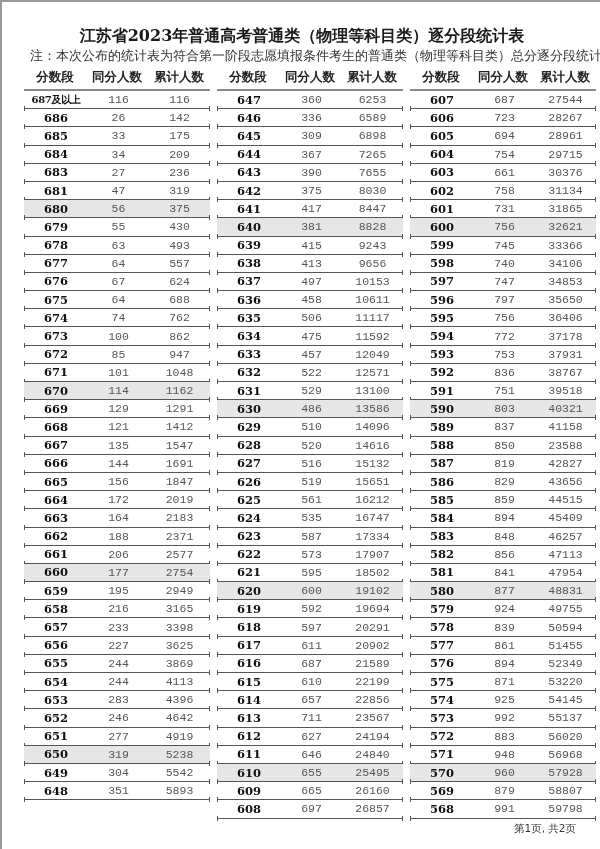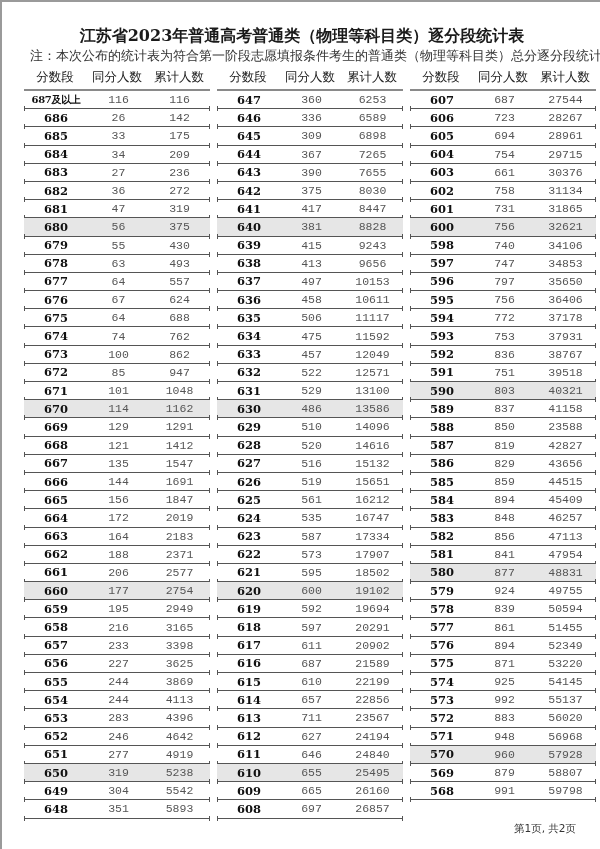--- a/index.html
+++ b/index.html
@@ -4,21 +4,21 @@
 <style>
   html, body { margin: 0; padding: 0; background: #ffffff; }
   body { width: 600px; height: 849px; overflow: hidden; position: relative; font-family: "DejaVu Serif", serif; color: #222; }
   .page { position: absolute; left: 0; top: 0; width: 598px; height: 847px; border-left: 2px solid #9a9a9a; border-top: 2px solid #9a9a9a; }
   .title { position: absolute; top: 24px; left: 0; width: 600px; text-align: center; font-size: 16px; font-weight: bold; color: #1a1a1a; letter-spacing: 0px; }
   .note { position: absolute; top: 45px; left: 28px; font-family: "DejaVu Sans", sans-serif; font-size: 13px; color: #333; white-space: nowrap; }
   .col { position: absolute; top: 63px; width: 186px; }
   .col.c1 { left: 22px; }
   .col.c2 { left: 215px; }
   .col.c3 { left: 408px; }
-  .hdr { display: flex; height: 24px; align-items: center; border-bottom: 2px solid #8a8a8a; font-family: "DejaVu Sans", sans-serif; font-weight: normal; font-size: 12.5px; color: #222; }
+  .hdr { display: flex; height: 24px; align-items: center; border-bottom: 2px solid #8a8a8a; font-family: "DejaVu Sans", sans-serif; font-weight: bold; font-size: 12.5px; color: #222; }
   .hdr span { flex: 1; text-align: center; }
   .row { display: flex; height: 17.2px; align-items: center; border-bottom: 1px solid #555; position: relative; font-size: 11px; }
   .row::before, .row::after { content: ""; position: absolute; bottom: -3px; width: 1px; height: 5px; background: #555; }
   .row::before { left: 0; }
   .row::after { right: 0; }
   .row.hl { background: #e6e6e6; align-items: center; }
   .row .s { flex: 1.05; text-align: center; font-weight: bold; color: #111; font-size: 11.5px; }
   .row .n, .row .t { flex: 1; text-align: center; color: #555; font-family: "Liberation Mono", monospace; font-size: 11.5px; }
   .row .s.wide { font-size: 10px; letter-spacing: -0.3px; }
   .footer { position: absolute; top: 820px; right: 24px; font-family: "DejaVu Sans", sans-serif; font-size: 10.5px; color: #333; }
@@ -56,25 +56,20 @@
           <span class="s">684</span>
           <span class="n">34</span>
           <span class="t">209</span>
         </div>
         <div class="row">
           <span class="s">683</span>
           <span class="n">27</span>
           <span class="t">236</span>
         </div>
         <div class="row">
-          <span class="s">682</span>
-          <span class="n">36</span>
-          <span class="t">272</span>
-        </div>
-        <div class="row">
           <span class="s">681</span>
           <span class="n">47</span>
           <span class="t">319</span>
         </div>
         <div class="row hl">
           <span class="s">680</span>
           <span class="n">56</span>
           <span class="t">375</span>
         </div>
         <div class="row">
@@ -491,20 +486,25 @@
           <span class="s">601</span>
           <span class="n">731</span>
           <span class="t">31865</span>
         </div>
         <div class="row hl">
           <span class="s">600</span>
           <span class="n">756</span>
           <span class="t">32621</span>
         </div>
         <div class="row">
+          <span class="s">599</span>
+          <span class="n">745</span>
+          <span class="t">33366</span>
+        </div>
+        <div class="row">
           <span class="s">598</span>
           <span class="n">740</span>
           <span class="t">34106</span>
         </div>
         <div class="row">
           <span class="s">597</span>
           <span class="n">747</span>
           <span class="t">34853</span>
         </div>
         <div class="row">

